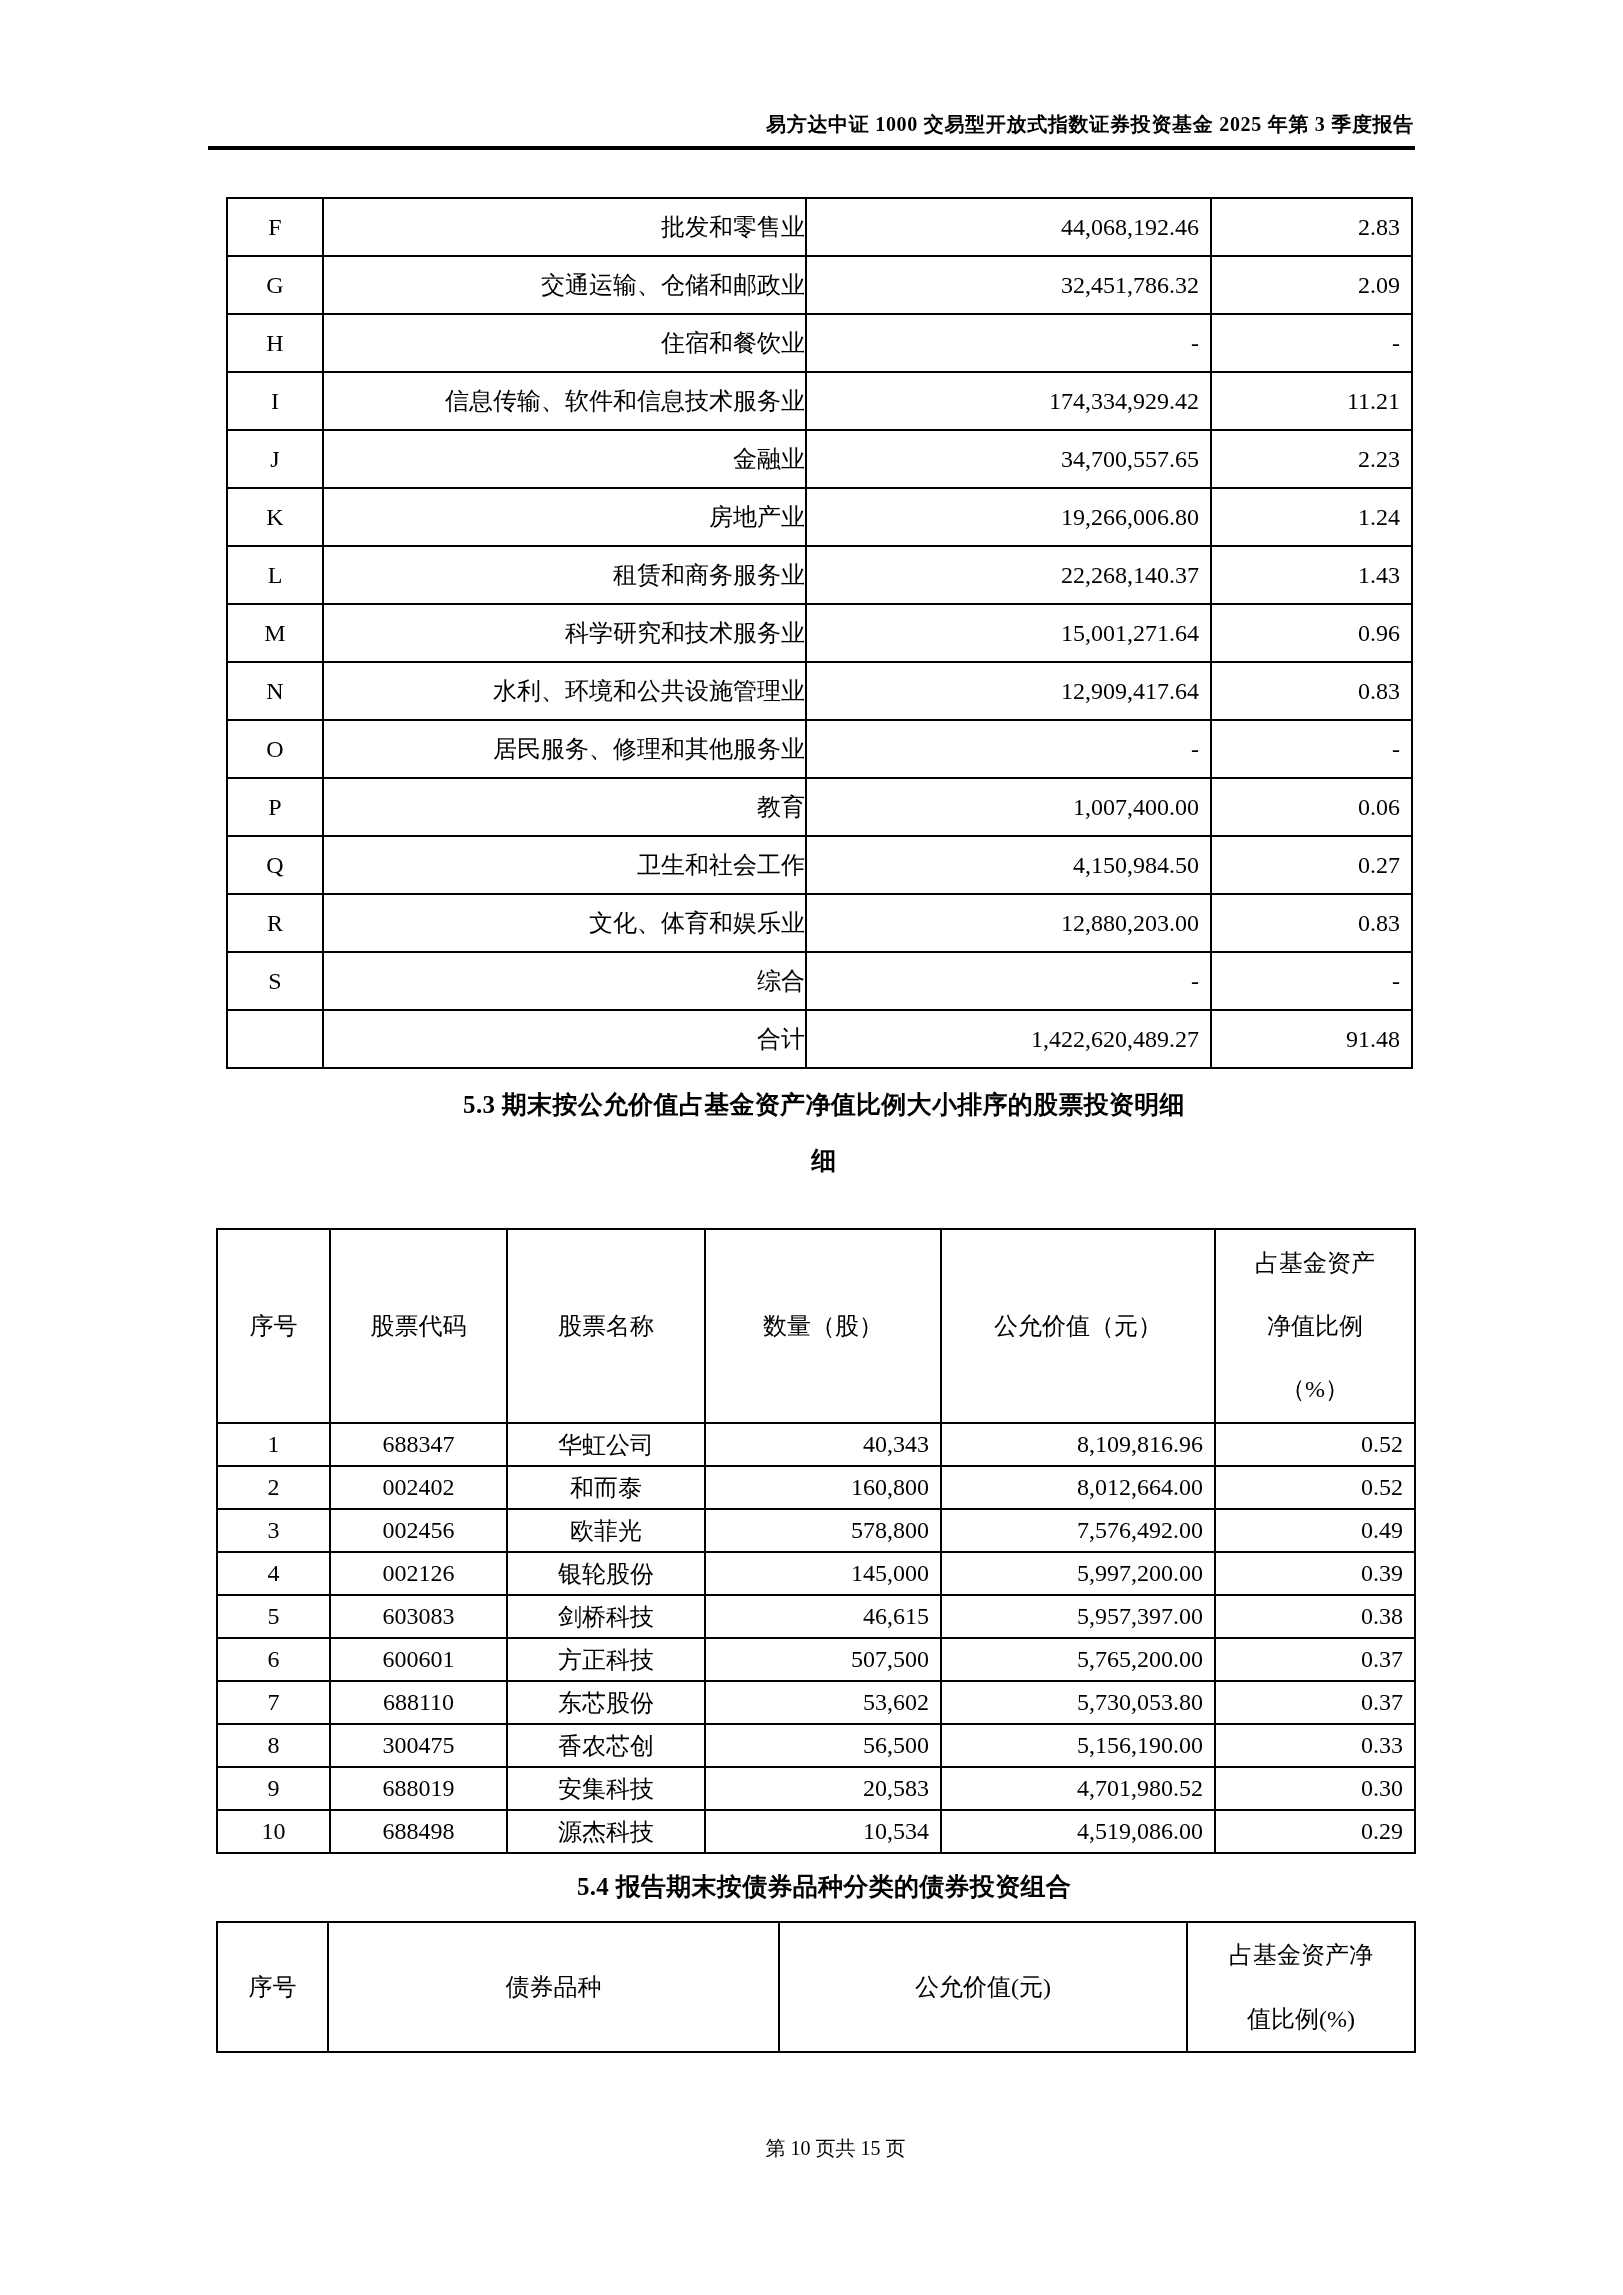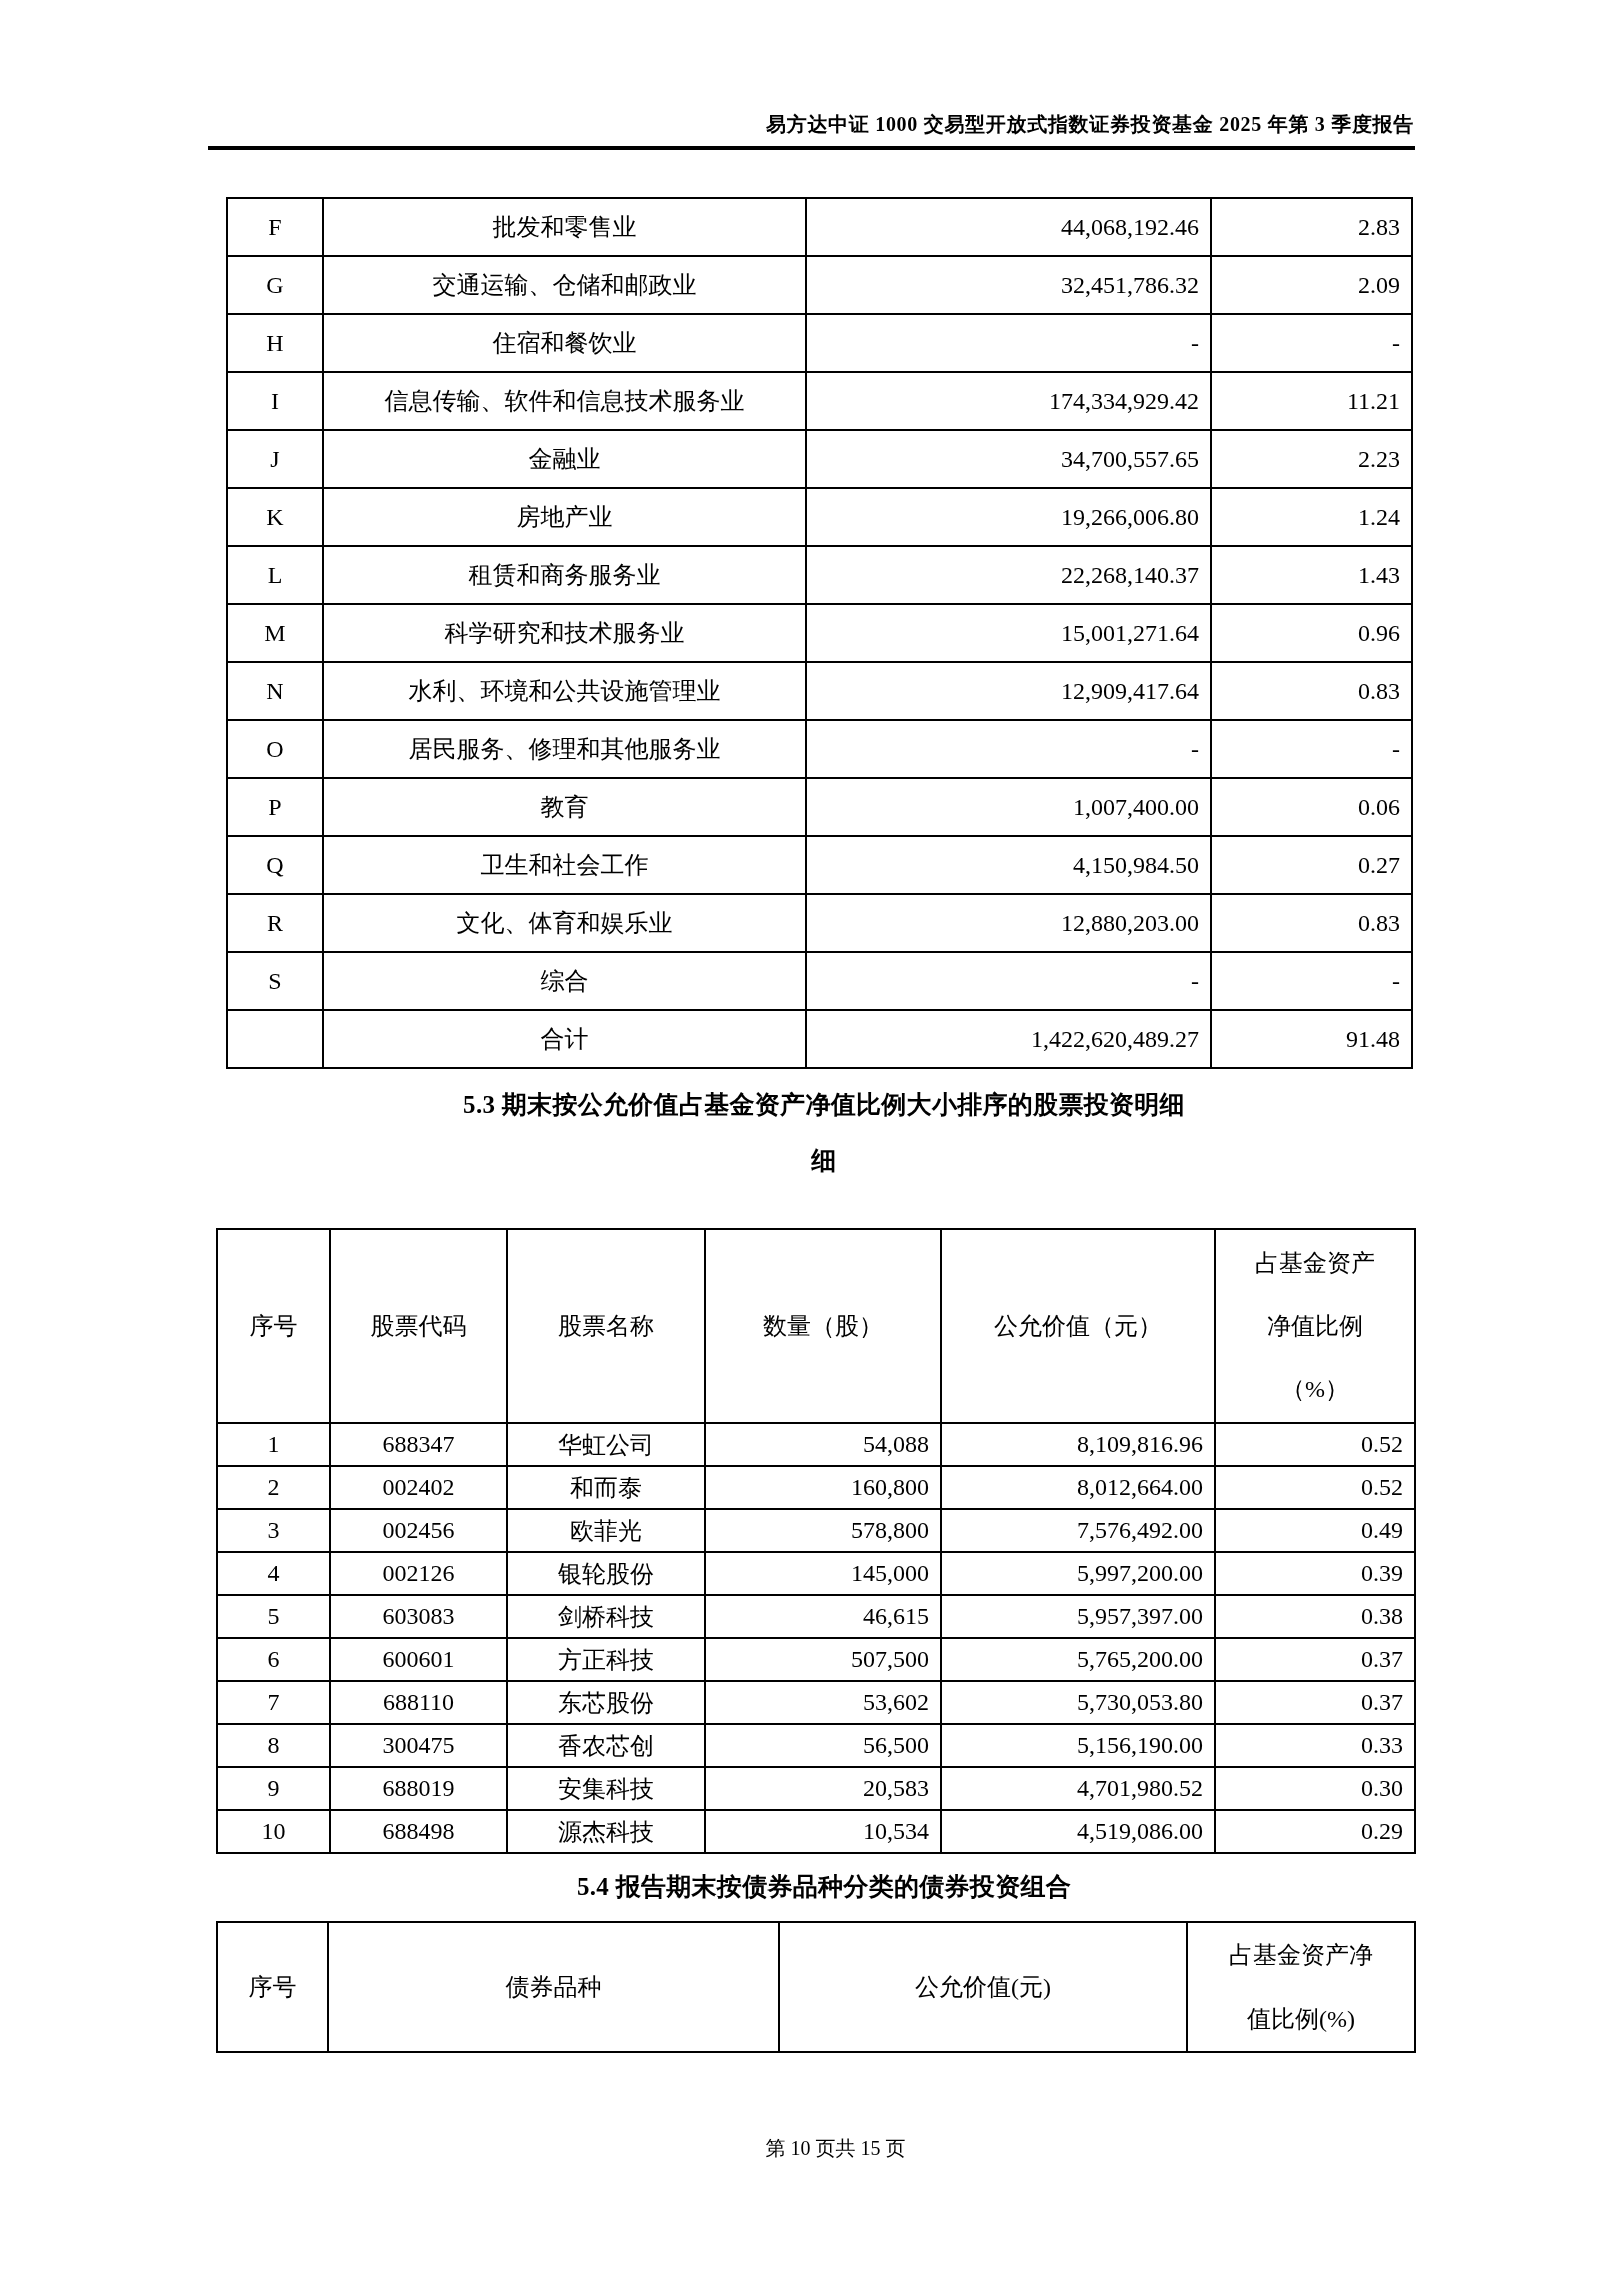--- a/index.html
+++ b/index.html
@@ -38,21 +38,21 @@
   
   table { border-collapse: collapse; table-layout: fixed; }
   td, th {
     border: 2px solid #000000;
     font-size: 24px;
     font-weight: normal;
     vertical-align: middle;
     overflow: hidden;
     white-space: nowrap;
   }
-  .al { text-align: center;  padding-left: 0; }
+  .al { text-align: right;  padding-left: 0; }
   .ac { text-align: center; }
   .ar { text-align: right; padding-right: 11px; }
 
   
   .t-industry { position: absolute; left: 226px; top: 197px; width: 1184px; }
   .t-industry tr { height: 58px; }
 
   
   .heading {
     position: absolute;
@@ -228,21 +228,21 @@
             <div>（%）</div>
           </div>
         </td>
       </tr>
     </thead>
     <tbody>
       <tr>
         <td class="ac">1</td>
         <td class="ac">688347</td>
         <td class="ac">华虹公司</td>
-        <td class="ar">54,088</td>
+        <td class="ar">40,343</td>
         <td class="ar">8,109,816.96</td>
         <td class="ar">0.52</td>
       </tr>
       <tr>
         <td class="ac">2</td>
         <td class="ac">002402</td>
         <td class="ac">和而泰</td>
         <td class="ar">160,800</td>
         <td class="ar">8,012,664.00</td>
         <td class="ar">0.52</td>

